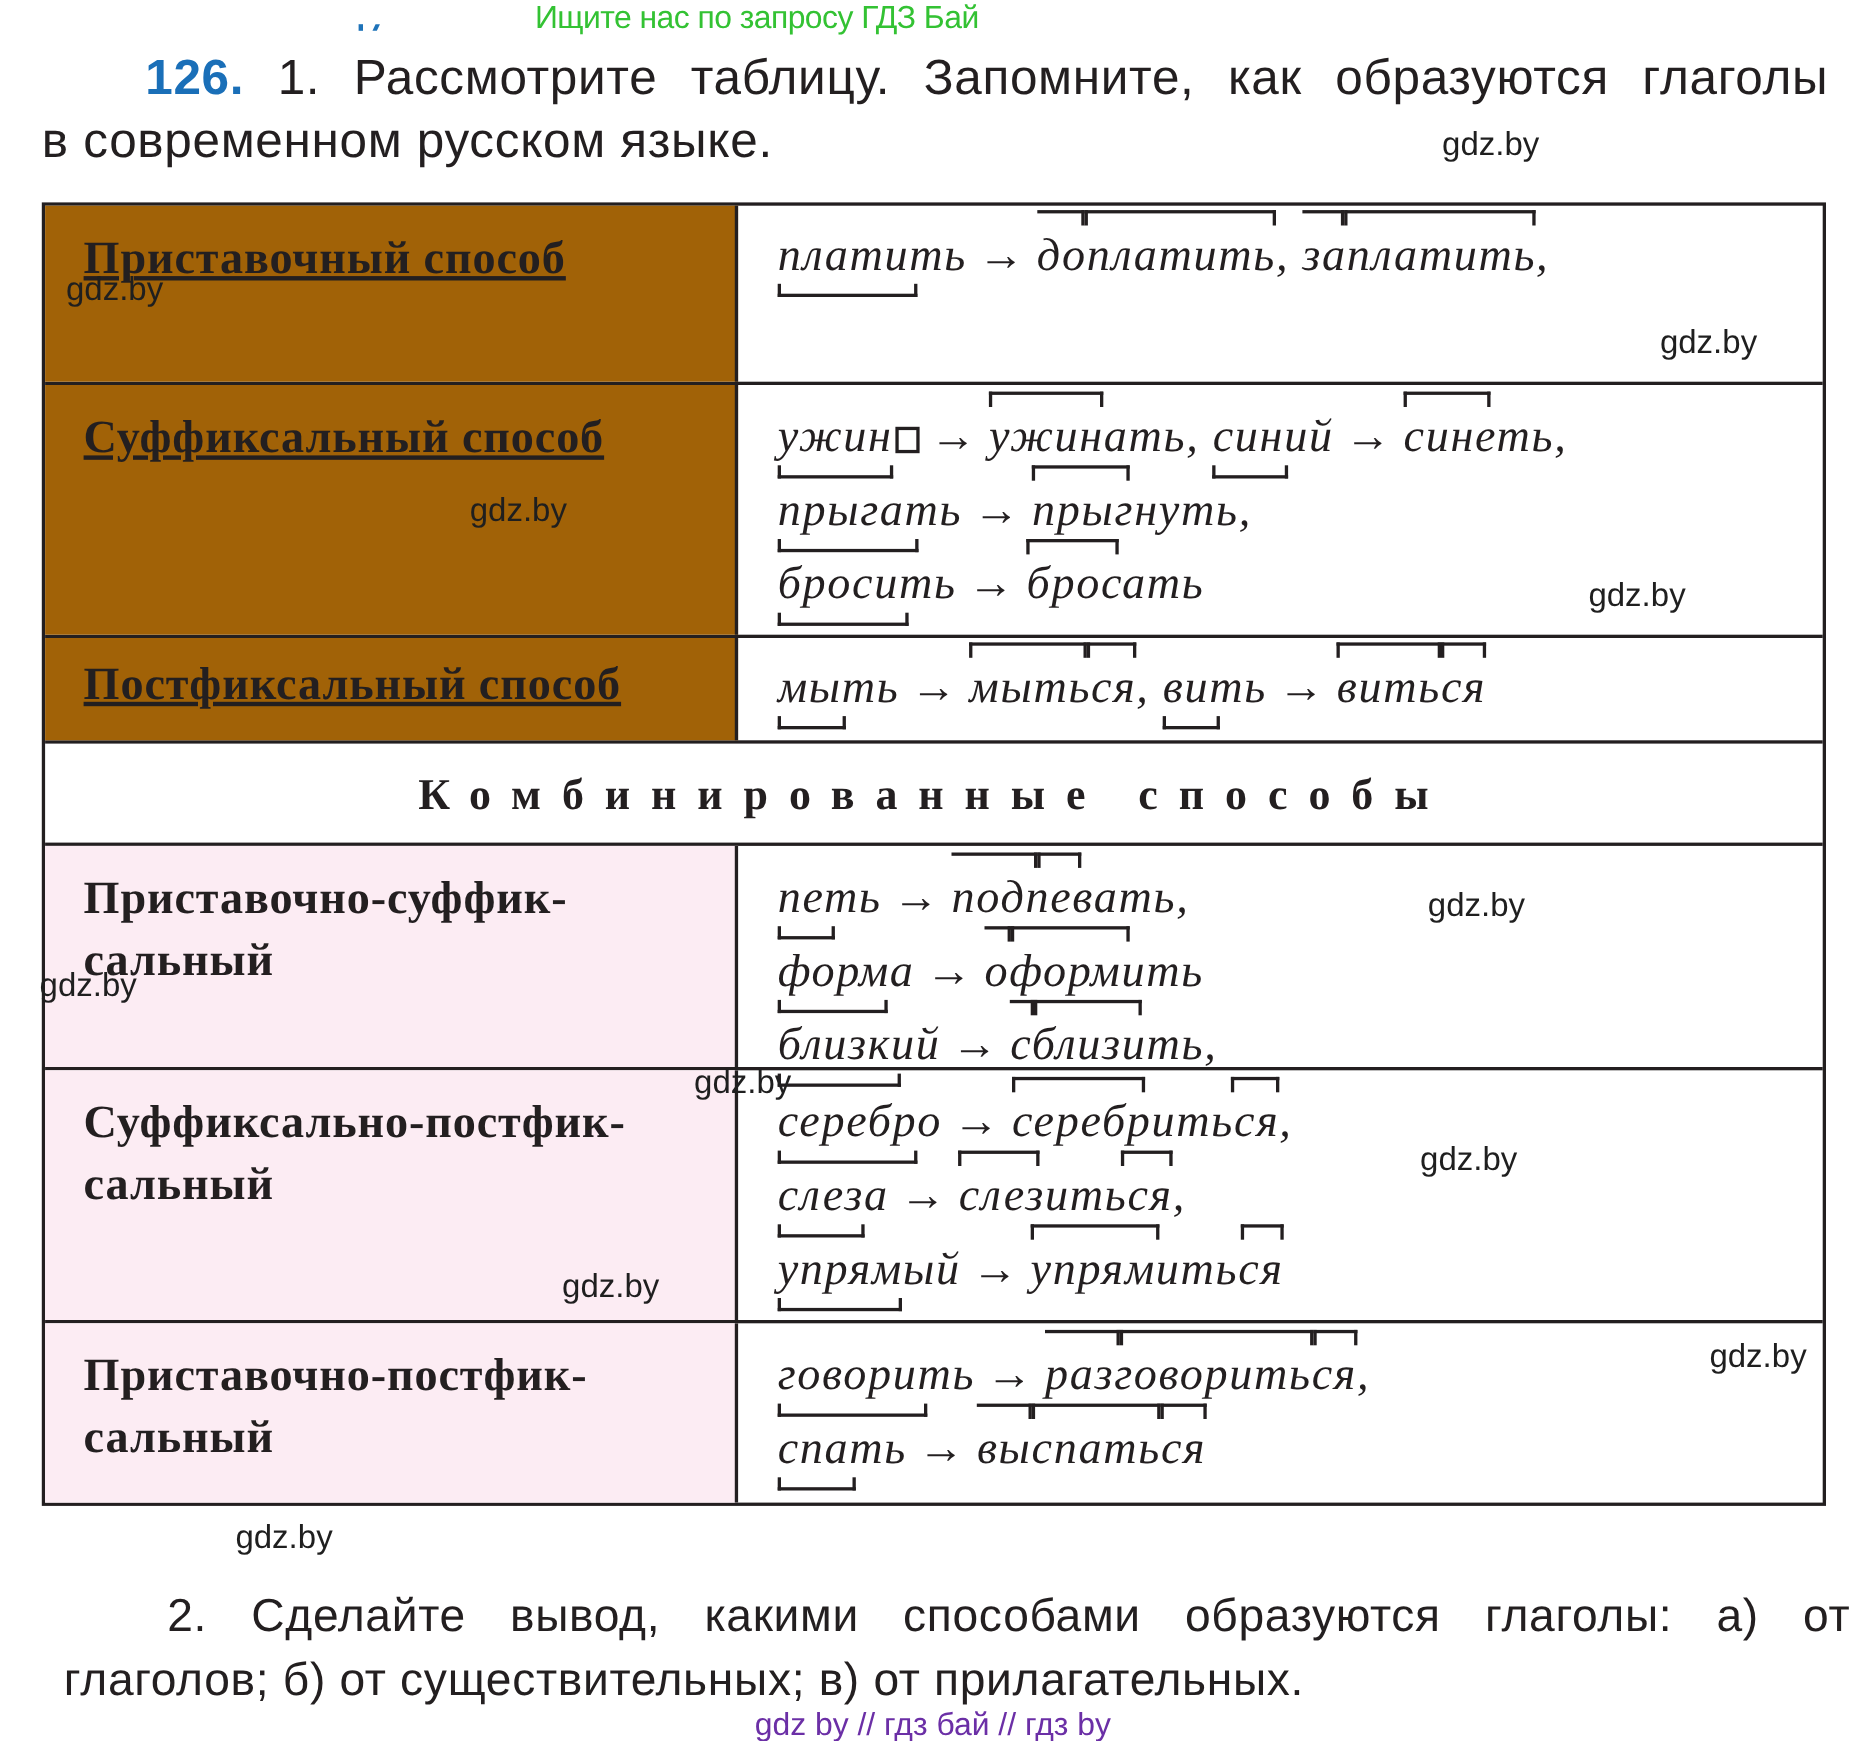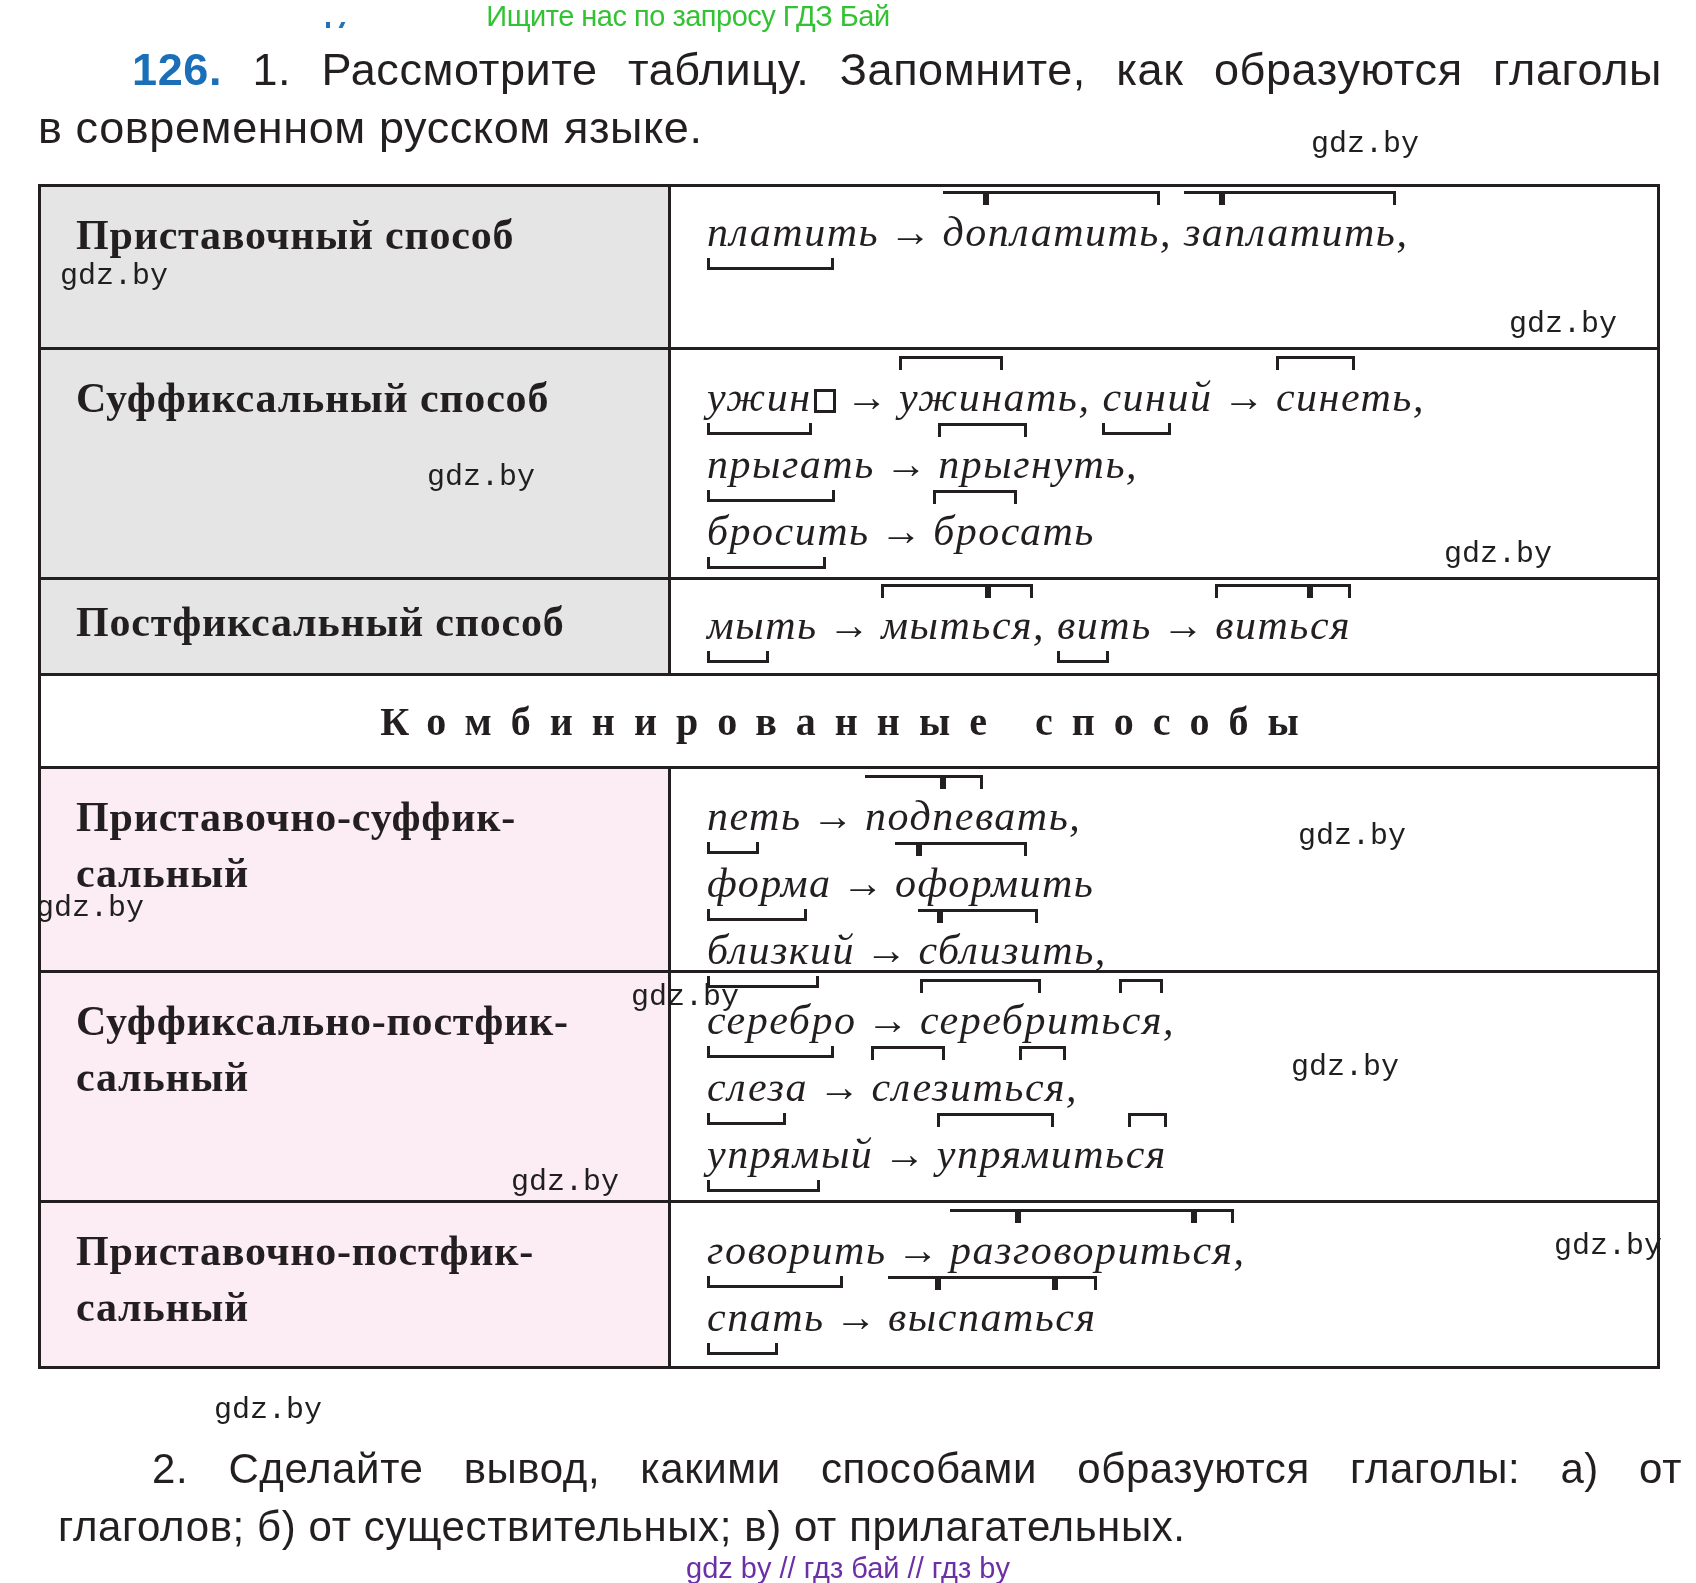--- a/index.html
+++ b/index.html
@@ -5,26 +5,26 @@
   html, body { margin:0; padding:0; background:#ffffff; }
   body { width:1696px; height:1583px; position:relative; overflow:hidden; font-family:"Liberation Sans", sans-serif; color:#231f20; }
   .abs { position:absolute; }
   .search-hint { left:0; width:1376px; top:0; text-align:center; font-size:29px; color:#33c233; line-height:32px; letter-spacing:-0.5px; }
   .stray { left:326px; top:22px; width:24px; height:8px; }
   .stray i { position:absolute; top:0; width:4px; height:6px; background:#1e73b9; }
   .task-line { font-size:45px; line-height:56px; letter-spacing:0.6px; }
   .task-num { color:#1a6fb8; font-weight:bold; }
   .line1 { left:132px; top:42px; width:1530px; }
   .line2 { left:38px; top:100px; }
-  .wm { font-size:30px; color:#1f1f1f; font-family:Liberation Mono, monospace; position:absolute;margin-top:12px; }
+  .wm { font-size:30px; color:#1f1f1f; font-family:Liberation Sans, sans-serif; position:absolute; }
   .table { position:absolute; left:38px; top:184px; width:1622px; border:3px solid #231f20; box-sizing:border-box; }
   .row { position:relative; display:flex; border-bottom:3px solid #231f20; box-sizing:border-box; }
   .row:last-child { border-bottom:none; }
   .label-cell { width:630px; box-sizing:border-box; border-right:3px solid #231f20; padding:20px 0 0 35px; font-family:"Liberation Serif", serif; font-weight:bold; font-size:42px; line-height:56px; letter-spacing:0.8px; }
-  .blue { background:#e5e5e5; }
+  .blue { background:#a16207;text-decoration:underline; }
   .pink { background:#fcecf3; }
   .ex-cell { flex:1; padding:12px 0 0 36px; font-family:"Liberation Serif", serif; font-style:italic; font-size:42px; line-height:67px; letter-spacing:1.5px; }
   .ex-line { white-space:nowrap; }
   .src { position:relative; display:inline-block; }
   .src .base { position:absolute; left:0; bottom:-4px; height:12px; border:3px solid #231f20; border-top:none; box-sizing:border-box; }
   .der { position:relative; display:inline-block; }
   .der .over { position:absolute; top:-8px; height:14px; border:3px solid #231f20; border-bottom:none; box-sizing:border-box; }
   .der .over.prefix { border-left:none; }
   .arrow { font-style:normal; margin:0 10px; }
   .null-ending { display:inline-block; width:22px; height:24px; border:3px solid #231f20; box-sizing:border-box; vertical-align:-2px; margin-left:2px; }

